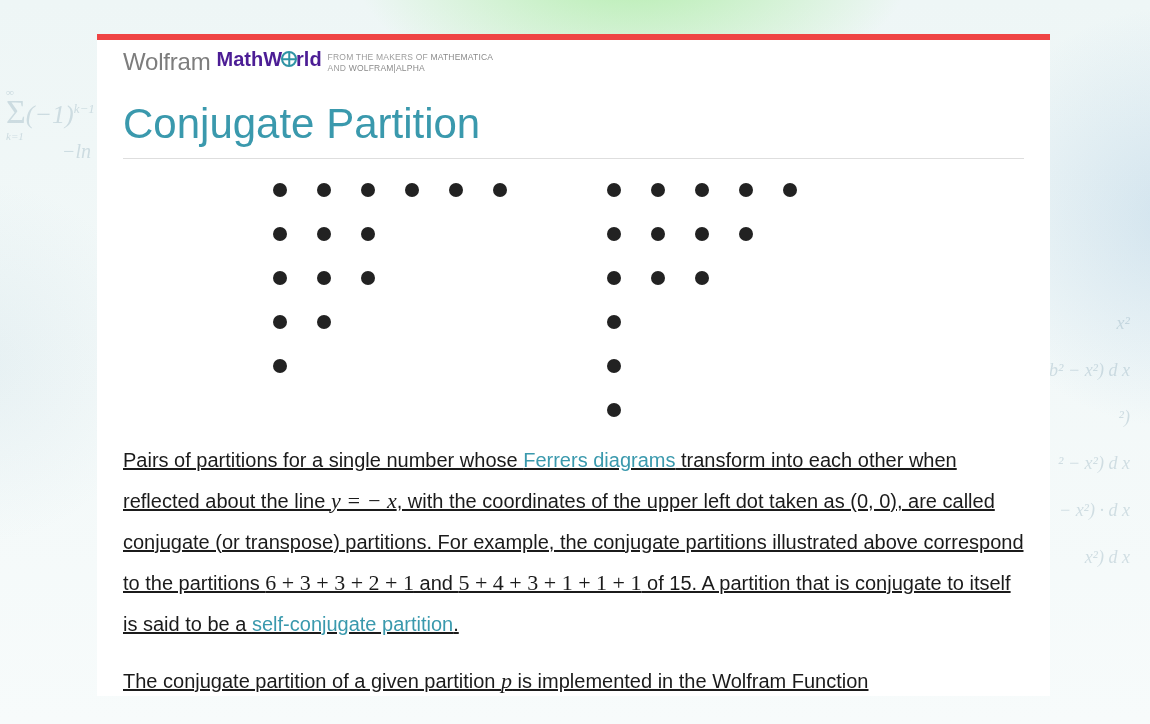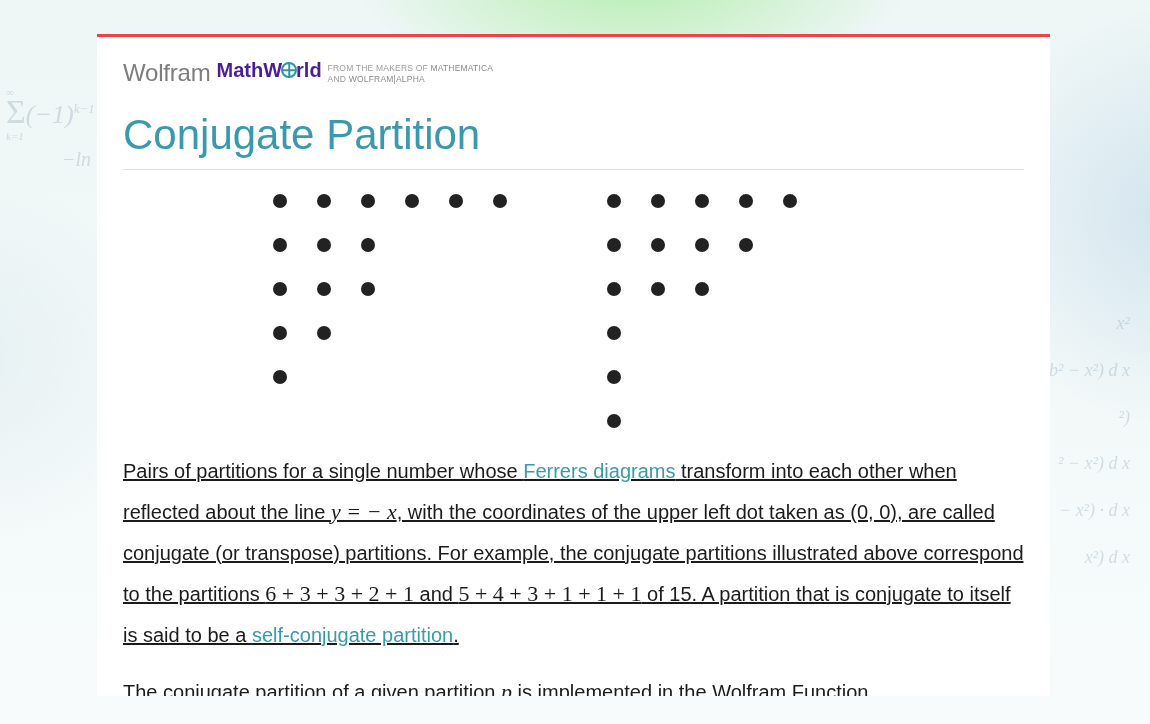--- a/index.html
+++ b/index.html
@@ -28,33 +28,33 @@
     color: rgba(100,140,160,0.25);
     pointer-events: none;
     z-index: 0;
     font-style: italic;
   }
   .bg-math.left1 { left: 6px; top: 86px; font-size: 26px; }
   .bg-math.left1 .sup { font-size: 13px; vertical-align: super; }
   .bg-math.left1 .sigma { font-size: 34px; font-style: normal; display: inline-block; line-height: 0.8; }
   .bg-math.left1 .sub { font-size: 11px; display: block; }
   .bg-math.left1 .top { font-size: 11px; display: block; }
-  .bg-math.left2 { left: 62px; top: 148px; font-size: 20px; }
+  .bg-math.left2 { left: 62px; top: 140px; font-size: 20px; }
   .bg-math.right  { right: 20px; top: 300px; font-size: 18px; text-align: right; line-height: 2.6; }
 
   .page {
     position: absolute;
     left: 97px;
     top: 34px;
     width: 953px;
     height: 662px;
     background: #ffffff;
-    border-top: 3px solid #ef4444;
+    border-top: 6px solid #ef4444;
     z-index: 1;
-    padding: 22px 26px 0 26px;
+    padding: 8px 26px 0 26px;
     overflow: hidden;
   }
 
   
   .logo-row {
     display: flex;
     align-items: flex-start;
     gap: 6px;
     font-family: 'Segoe UI', Arial, sans-serif;
   }

